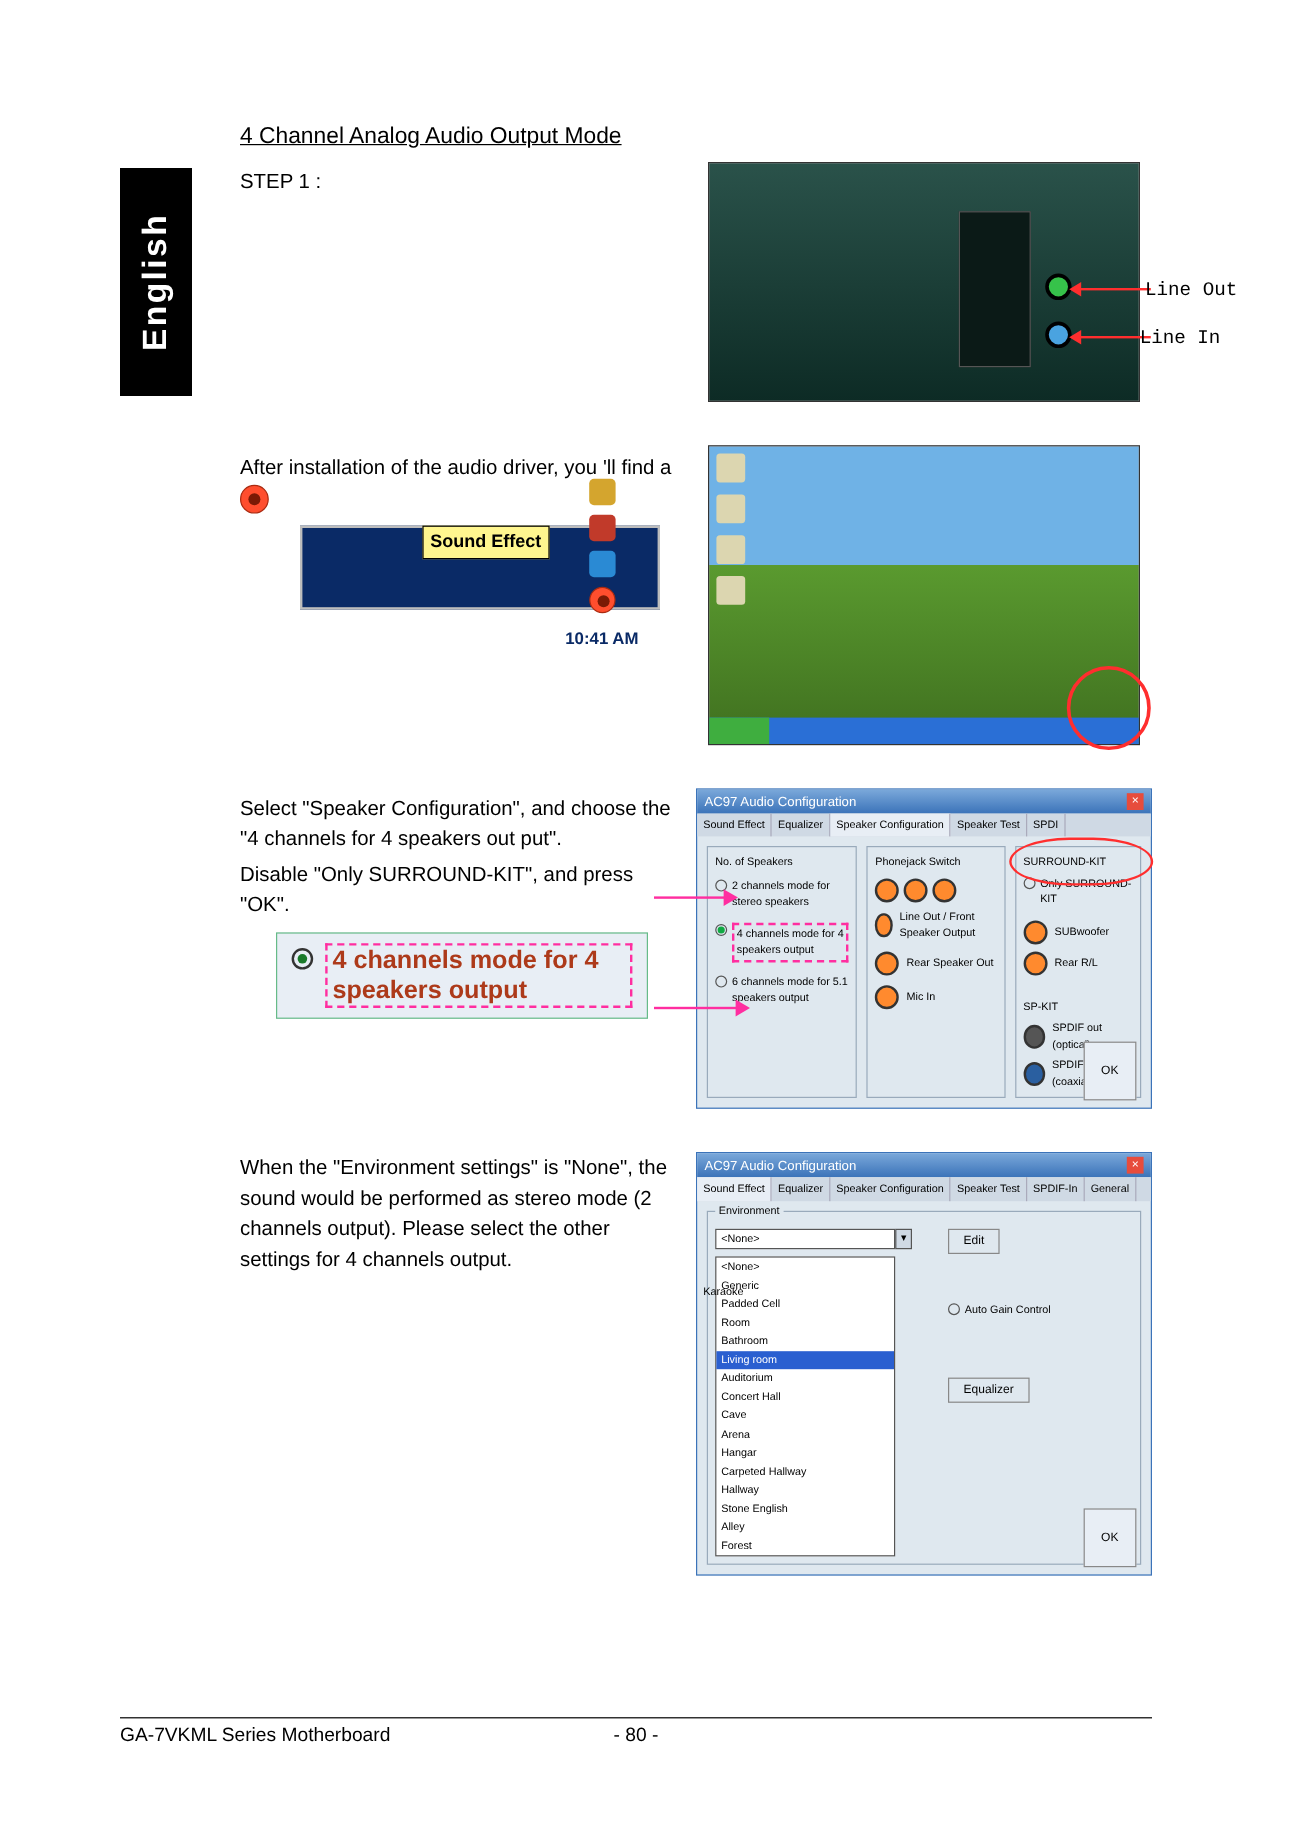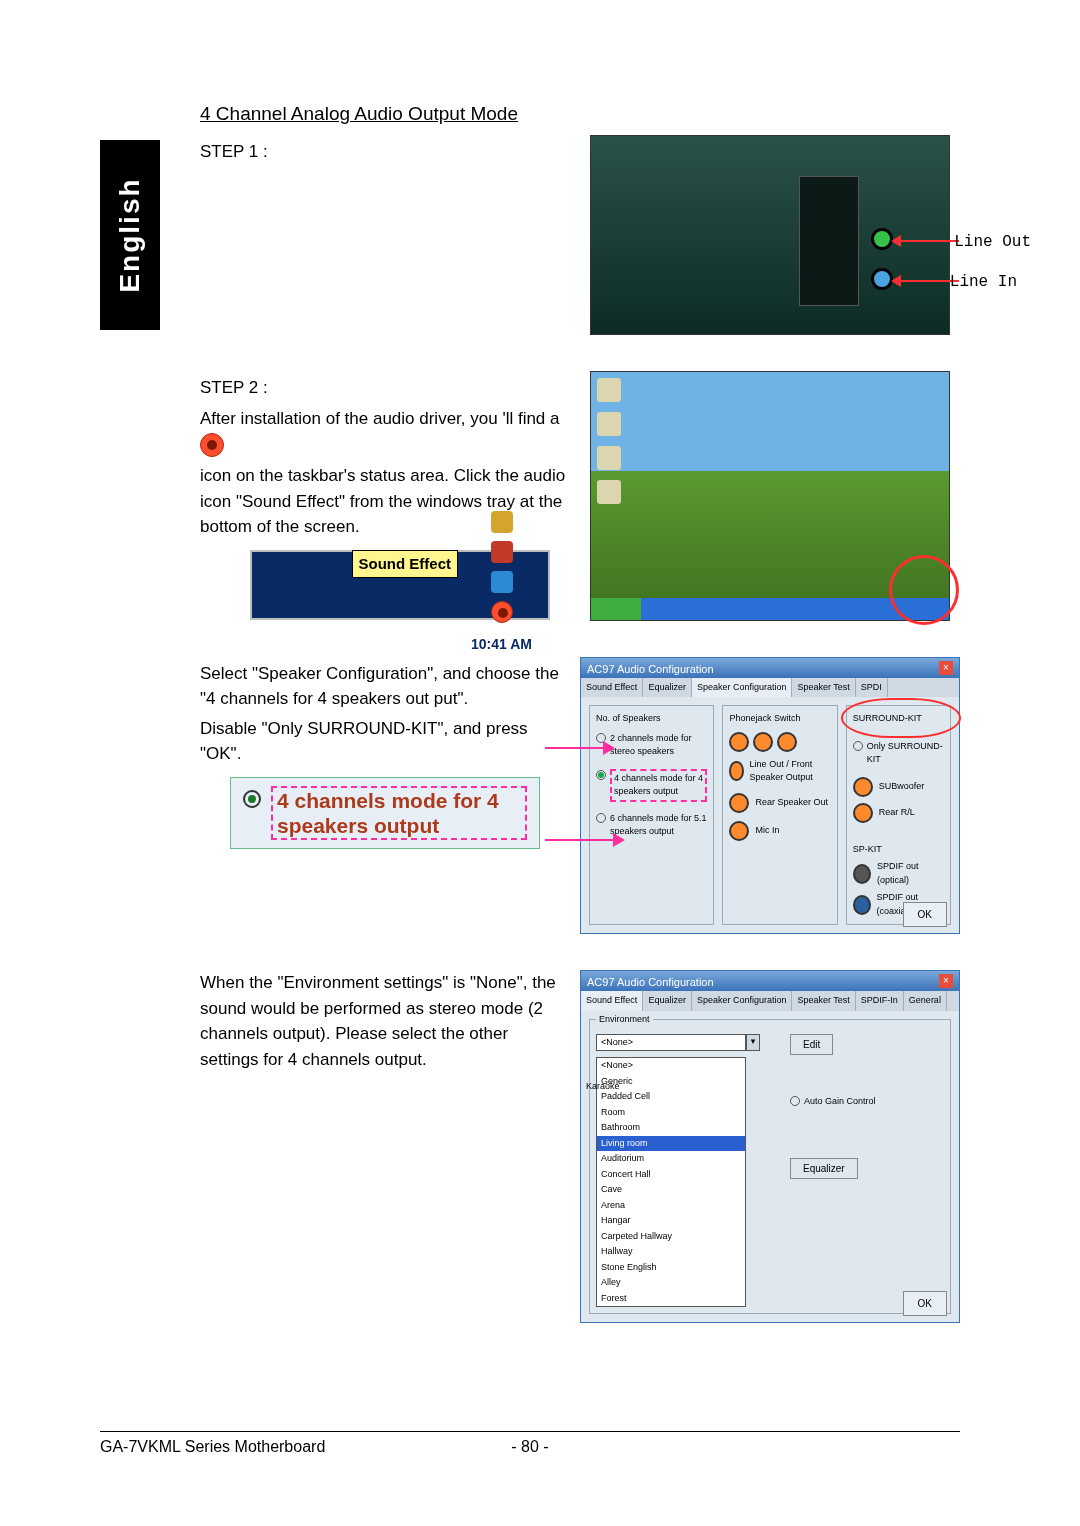--- a/index.html
+++ b/index.html
@@ -131,21 +131,21 @@
   .win .tabs { display:flex; font-size:9px; background:#cfd9e4; }
   .win .tab { padding:3px 5px; border-right:1px solid #aab; }
   .win .tab.active { background:#e8eef5; }
   .win .body { padding:8px; min-height:180px; display:flex; gap:8px; position:relative; }
   .fieldset { border:1px solid #9ab; padding:6px; font-size:9px; flex:1; }
   .radio { display:flex; align-items:flex-start; gap:4px; margin-bottom:10px; }
   .radio .dot { width:10px; height:10px; border:1px solid #555; border-radius:50%; flex-shrink:0; margin-top:1px; }
   .radio .dot.sel::after { content:""; display:block; width:6px; height:6px; background:#1a4; border-radius:50%; margin:1px; }
   .jackmini { width:20px; height:20px; border:2px solid #333; border-radius:50%; }
   .oran { background:#ff8a2e; }
-  .okbtn { position:absolute; right:12px; bottom:6px; font-size:10px; padding:4px 14px; border:1px solid #888; background:#e8eef5; }
+  .okbtn { position:absolute; right:12px; bottom:6px; font-size:10px; padding:16px 14px; border:1px solid #888; background:#e8eef5; }
   .pink-box { border:2px dashed #ff2ea0; padding:1px 2px; display:inline-block; }
   .red-oval { position:absolute; border:2px solid #ff2e2e; border-radius:50%/60%; }
 
   
   .zoom {
     border:1px solid #6b8; background:#e8eef5; padding:8px 12px; width:310px;
     margin-top:10px; display:flex; align-items:flex-start; gap:10px; margin-left:30px;
   }
   .zoom .bigdot { width:18px; height:18px; border:2px solid #333; border-radius:50%; position:relative; flex-shrink:0; margin-top:4px;}
   .zoom .bigdot::after { content:""; position:absolute; left:3px; top:3px; width:8px; height:8px; border-radius:50%; background:#1a7a2a; }
@@ -206,26 +206,24 @@
         <div class="callout-line" style="right:-10px; top:144px; width:62px;"></div>
         <div class="callout-text" style="right:-68px; top:134px;">Line In</div>
       </div>
     </div>
   </div>
 
   <div class="spacer"></div>
 
   <div class="two-col">
     <div class="col-left">
-      <div class="step-label">STEP 2 :</div>
       <div style="margin-top:6px;">
         <span>After installation of the audio driver, you 'll find a</span>
         <span class="speaker-icon"></span>
       </div>
-      <div style="margin-top:6px;">icon on the taskbar's status area. Click the audio icon "Sound Effect" from the windows tray at the bottom of the screen.</div>
 
       <div class="tray" style="margin-top:10px;">
         <div class="label">Sound Effect</div>
         <div class="icons">
           <div class="ic" style="background:#d4a52e"></div>
           <div class="ic" style="background:#c13a2a"></div>
           <div class="ic" style="background:#2a8ad4"></div>
           <div class="ic speaker-icon" style="border-radius:50%"></div>
           <div class="time">10:41 AM</div>
         </div>
@@ -303,21 +301,21 @@
               <div class="jackmini oran"></div>
               <div>Rear Speaker Out</div>
             </div>
             <div style="display:flex; gap:6px; align-items:center;">
               <div class="jackmini oran"></div>
               <div>Mic In</div>
             </div>
           </div>
           <div class="fieldset" style="flex:0.9; position:relative;">
             <div>SURROUND-KIT</div>
-            <div class="radio" style="margin-top:14px;">
+            <div class="radio" style="margin-top:4px;">
               <div class="dot"></div>
                   <div>Only SURROUND-KIT</div>
             </div>
             <div style="display:flex; gap:6px; align-items:center; margin-top:4px;">
               <div class="jackmini oran"></div>
               <div>SUBwoofer</div>
             </div>
             <div style="display:flex; gap:6px; align-items:center; margin-top:6px;">
               <div class="jackmini oran"></div>
               <div>Rear R/L</div>

